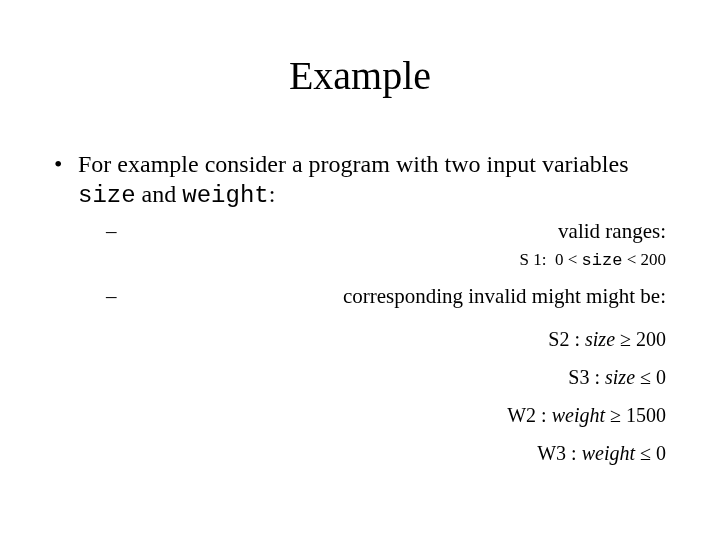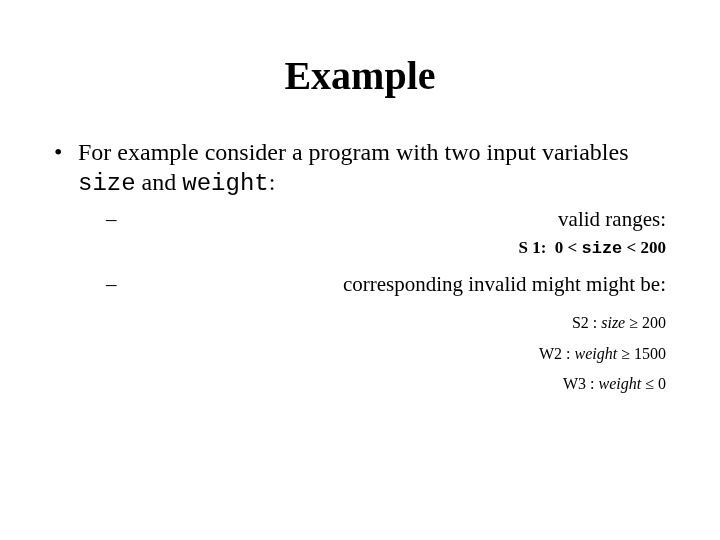--- a/index.html
+++ b/index.html
@@ -14,22 +14,22 @@
   .slide {
     position: relative;
     width: 720px;
     height: 540px;
     box-sizing: border-box;
   }
   .title {
     text-align: center;
     font-size: 40px;
     margin-top: 52px;
-    margin-bottom: 38px;
-    font-weight: 700;
+    margin-bottom: 50px;
+    font-weight: 400;
   }
   .body {
     padding: 0 54px 0 54px;
   }
   ul.lvl1 {
     list-style: none;
     margin: 0;
     padding: 0;
   }
   ul.lvl1 > li {
@@ -64,28 +64,27 @@
     left: 0;
     top: 0;
   }
   .lvl3 {
     padding: 2px 0 6px 36px;
     font-size: 17px;
     line-height: 1.5;
   }
   .lvl3 .row {
     white-space: nowrap;
-    font-weight: bold;
   }
   .mono {
     font-family: "Courier New", Courier, monospace;
   }
   .mathblock {
     padding: 10px 0 0 56px;
-    font-size: 16px;
+    font-size: 20px;
     line-height: 1.9;
   }
   .mathblock .mrow {
     white-space: nowrap;
   }
   .mathblock .lbl {
     display: inline-block;
     min-width: 46px;
   }
   .mathblock .var {
@@ -115,20 +114,24 @@
             </div>
           </li>
           <li>
             <span>corresponding invalid might might be:</span>
             <div class="mathblock">
               <div class="mrow">
                 <span class="lbl">S2 :</span>
                 <span class="var">size</span><span> ≥ 200</span>
               </div>
               <div class="mrow">
+                <span class="lbl">S3 :</span>
+                <span class="var">size</span><span> ≤ 0</span>
+              </div>
+              <div class="mrow">
                 <span class="lbl">W2 :</span>
                 <span class="var">weight</span><span> ≥ 1500</span>
               </div>
               <div class="mrow">
                 <span class="lbl">W3 :</span>
                 <span class="var">weight</span><span> ≤ 0</span>
               </div>
             </div>
           </li>
         </ul>

